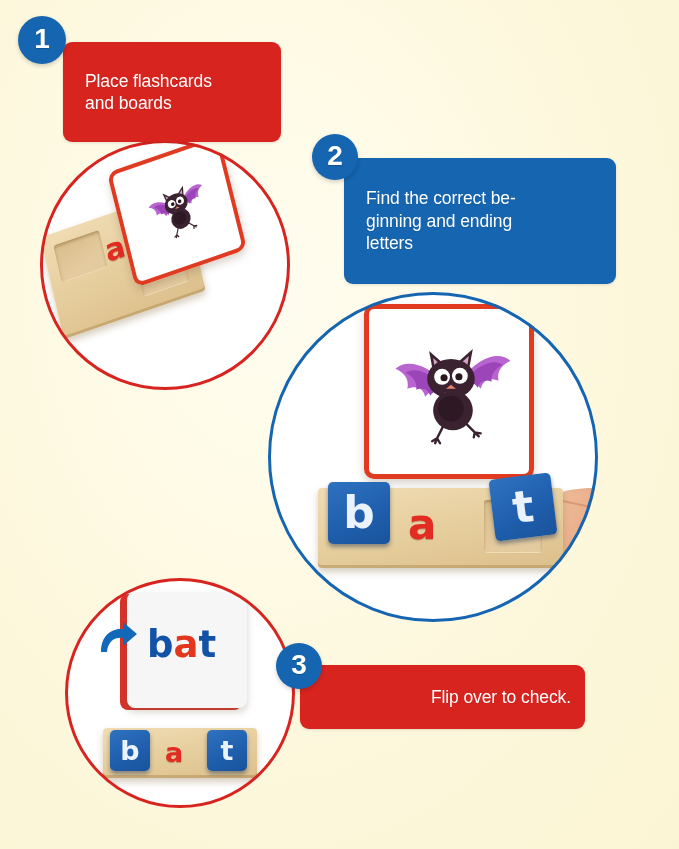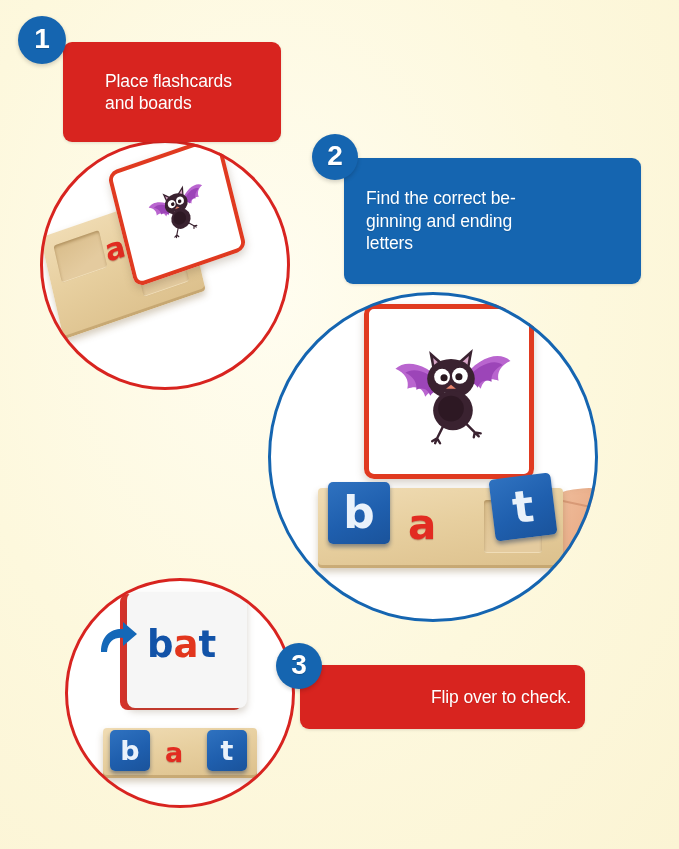--- a/index.html
+++ b/index.html
@@ -196,21 +196,21 @@
           <ellipse cx="52" cy="66" rx="13" ry="13" fill="#221119" opacity="0.55"></ellipse>
 
           <path d="M44 84 L 38 96 M38 96 L 33 99 M38 96 L 36 101 M38 96 L 41 101" stroke="#3a2230" stroke-width="2.4" fill="none" stroke-linecap="round"></path>
           <path d="M66 80 L 76 90 M76 90 L 82 91 M76 90 L 80 94 M76 90 L 75 95" stroke="#3a2230" stroke-width="2.4" fill="none" stroke-linecap="round"></path>
         </g>
       </svg>
     </div>
   </div>
   <div class="circle-ring" style="left:40px; top:140px; width:250px; height:250px; border:3.5px solid #d8241f;"></div>
 
-  <div class="callout" style="left:63px; top:42px; width:218px; height:100px; background:#d8241f; z-index:30;padding-left:20px;">
+  <div class="callout" style="left:63px; top:42px; width:218px; height:100px; background:#d8241f; z-index:30;">
     <div class="callout-text">Place flashcards
 and boards</div>
   </div>
   <div class="badge" style="left:18px; top:16px; width:48px; height:48px;">
     <span>1</span>
   </div>
 
   <div class="photo-circle" style="left:268px; top:292px; width:330px; height:330px;">
 
     <div class="flashcard" style="left:96px; top:12px; width:170px; height:175px;">
@@ -258,21 +258,21 @@
     </div>
 
     <div class="loose-letter" style="left:140px; top:212px; font-size:42px;">a</div>
 
     <div class="tile" style="left:224px; top:184px; width:62px; height:62px; transform: rotate(-7deg);">
       <span class="tile-letter" style="font-size:44px;">t</span>
     </div>
   </div>
   <div class="circle-ring" style="left:268px; top:292px; width:330px; height:330px; border:3.5px solid #1565b0;"></div>
 
-  <div class="callout" style="left:344px; top:158px; width:297px; height:126px; background:#1565b0; z-index:30;">
+  <div class="callout" style="left:344px; top:158px; width:272px; height:126px; background:#1565b0; z-index:30;">
     <div class="callout-text">Find the correct be-
 ginning and ending
 letters</div>
   </div>
   <div class="badge" style="left:312px; top:134px; width:46px; height:46px;">
     <span>2</span>
   </div>
 
   <div class="photo-circle" style="left:65px; top:578px; width:230px; height:230px;text-align:right;">
 

